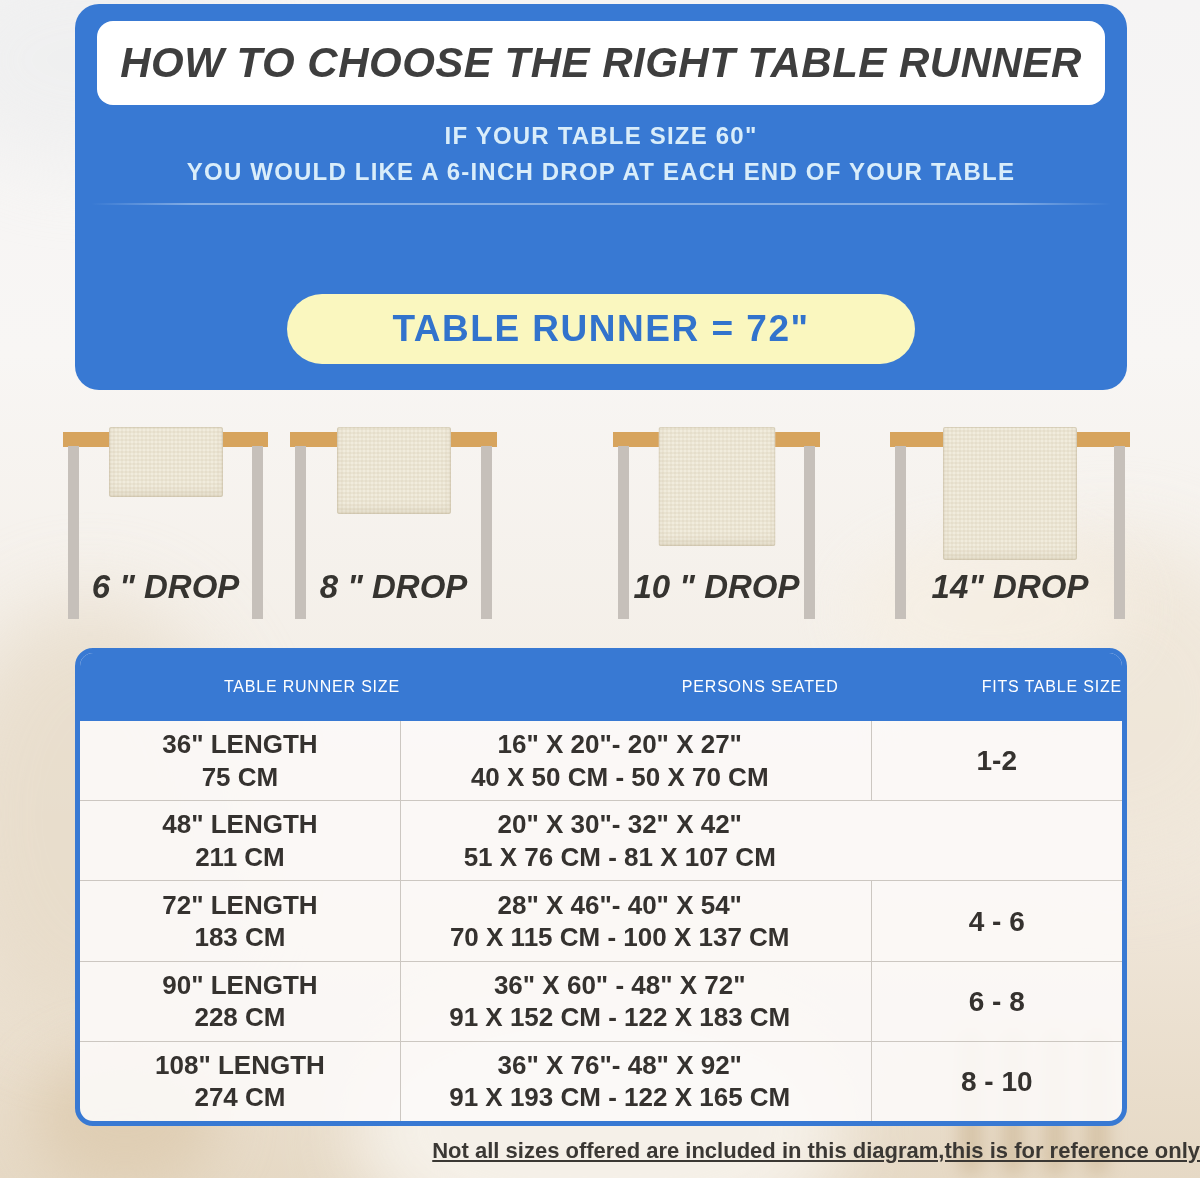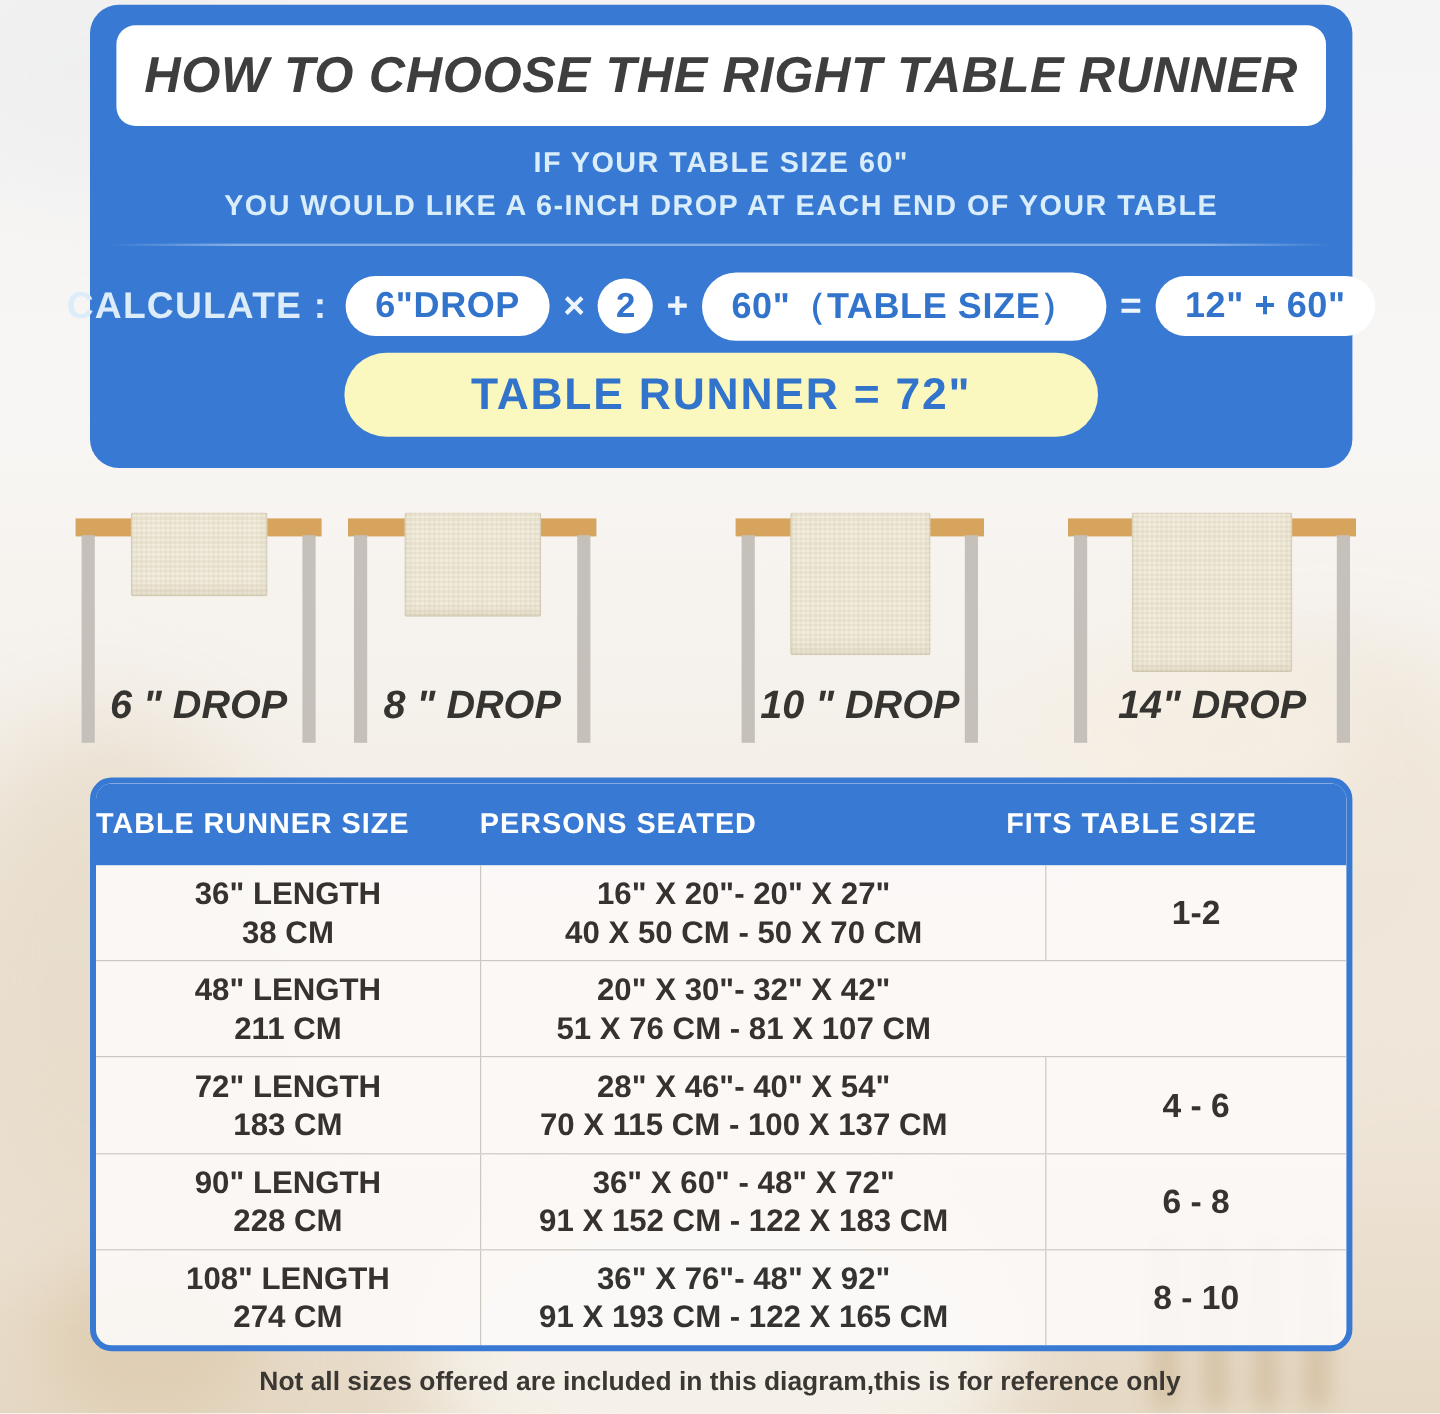--- a/index.html
+++ b/index.html
@@ -101,35 +101,35 @@
   
   .size-panel {
     position:absolute; left:75px; top:648px; width:1052px; height:478px;
     border:5px solid #3879d3; border-radius:18px;
     background:rgba(252,250,248,.9); overflow:hidden;
   }
   .size-header {
     height:68px; background:#3879d3;
     display:grid; grid-template-columns:30.7% 42.1% 27.2%; align-items:center;
   }
-  .hcell { text-align:left; color:#ffffff; font-size:24px; font-weight:bold; letter-spacing:.8px; }
+  .hcell { text-align:right; color:#ffffff; font-size:16px; font-weight:normal; letter-spacing:.8px; }
   .size-body { display:flex; flex-direction:column; height:400px; }
   .srow { flex:1; display:grid; grid-template-columns:30.7% 42.1% 27.2%; }
   .srow + .srow { border-top:1px solid #ccc7c1; }
   .scell {
     display:flex; flex-direction:column; align-items:center; justify-content:center;
     text-align:center; color:#35322f; font-weight:bold; font-size:26px; line-height:1.25;
   }
   .scell.c2, .scell.c3 { border-left:1px solid #ccc7c1; }
   .scell.c3 { font-size:28px;margin-left:32px; }
 
   
   .footer-note {
-    position:absolute; left:0; right:0; top:1138px; text-align:center;
-    font-size:22px; font-weight:bold; color:#3b3834; white-space:nowrap;
+    position:absolute; left:0; right:0; top:1138px; text-align:right;
+    font-size:22px; font-weight:bold; color:#3b3834; white-space:nowrap;text-decoration:underline;
   }
 </style>
 </head>
 <body>
 
 <div class="stage">
 
   <div class="blob b-topleft"></div>
   <div class="blob b-left"></div>
   <div class="blob b-right"></div>
@@ -144,30 +144,20 @@
   </div>
 
   <div class="hero">
     <div class="title-box">
       <div class="hero-title">HOW TO CHOOSE THE RIGHT TABLE RUNNER</div>
     </div>
     <div class="hero-sub sub1">IF YOUR TABLE SIZE 60"</div>
     <div class="hero-sub sub2">YOU WOULD LIKE A 6-INCH DROP AT EACH END OF YOUR TABLE</div>
     <div class="hero-divider"></div>
 
-    <div class="calc-row">
-      <span class="calc-label">CALCULATE :</span>
-      <span class="pill">6"DROP</span>
-      <span class="op">×</span>
-      <span class="mult-circle">2</span>
-      <span class="op">+</span>
-      <span class="pill">60"（TABLE SIZE）</span>
-      <span class="op">=</span>
-      <span class="pill">12" + 60"</span>
-    </div>
 
     <div class="result-pill">TABLE RUNNER = 72"</div>
   </div>
 
   <div class="drops">
     <div class="tbl t1">
       <div class="tabletop"></div>
       <div class="leg leg-l"></div>
       <div class="leg leg-r"></div>
       <div class="runner"></div>
@@ -200,21 +190,21 @@
     <div class="size-header">
       <div class="hcell">TABLE RUNNER SIZE</div>
       <div class="hcell">PERSONS SEATED</div>
       <div class="hcell">FITS TABLE SIZE</div>
     </div>
     <div class="size-body">
 
       <div class="srow">
         <div class="scell c1">
           <span>36" LENGTH</span>
-          <span>38 CM</span>
+          <span>75 CM</span>
         </div>
         <div class="scell c2">
           <span>16" X 20"- 20" X 27"</span>
           <span>40 X 50 CM - 50 X 70 CM</span>
         </div>
         <div class="scell c3">1-2</div>
       </div>
 
       <div class="srow">
         <div class="scell c1">

